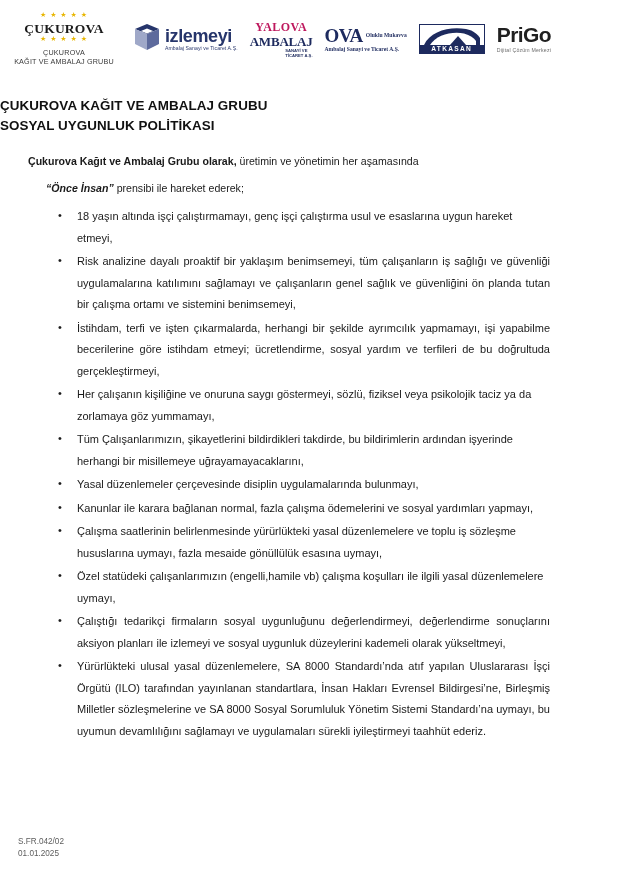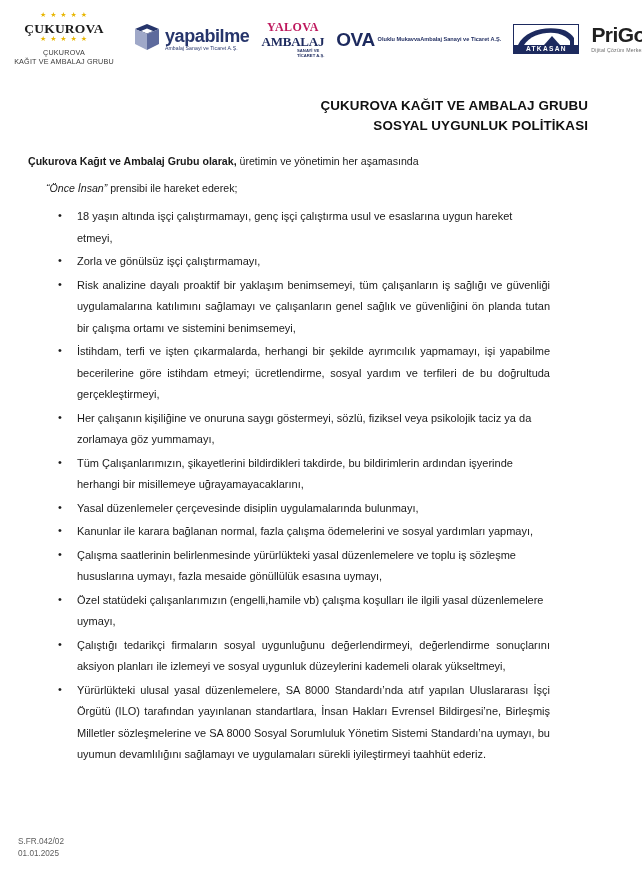--- a/index.html
+++ b/index.html
@@ -122,21 +122,21 @@
     font-size: 4.2px;
     color: #1d2a5e;
     line-height: 5px;
     margin-left: 2px;
     margin-bottom: 1px;
     font-weight: bold;
     white-space: nowrap;
   }
 
   
-  .ova { margin-right: 12px; align-items: center; }
+  .ova { flex-direction: column; margin-right: 12px; align-items: flex-start; font-family: Liberation Serif, serif; }
   .ova-row1 { display: flex; align-items: center; }
   .ova-word {
     font-size: 19px;
     font-weight: bold;
     color: #1d2a5e;
     letter-spacing: -0.5px;
     line-height: 19px;
   }
   .ova-tag {
     font-size: 5.6px;
@@ -205,21 +205,21 @@
     font-size: 5.2px;
     color: #6d6d6d;
     letter-spacing: 0.2px;
     line-height: 8px;
     margin-top: 1px;
     white-space: nowrap;
   }
 
   
   .doc-title {
-    text-align: right;
+    text-align: left;
     font-size: 13.4px;
     font-weight: bold;
     color: #111111;
     line-height: 20px;
     letter-spacing: 0.1px;
     margin-top: 18px;
   }
 
   
   .body-wrap {
@@ -236,21 +236,21 @@
     font-weight: bold;
   }
   .intro2 {
     margin-top: 10px;
     margin-left: 18px;
     font-size: 10.6px;
     line-height: 16px;
     color: #1a1a1a;
   }
   .intro2 b {
-    font-weight: normal;
+    font-weight: bold;
     font-style: italic;
   }
 
   ul.policy {
     list-style: none;
     margin: 6px 0 0 0;
     padding: 0 0 0 28px;
   }
   ul.policy > li {
     position: relative;
@@ -301,21 +301,21 @@
     <div class="logo kaplamin">
       <span class="kap-mark">
         <svg width="30" height="30" viewBox="0 0 30 30">
           <path d="M3 7 L15 2 L27 7 L15 12 Z" fill="#26356b"></path>
           <path d="M3 7 L15 12 L15 28 L3 22 Z" fill="#9fa8c8"></path>
           <path d="M27 7 L15 12 L15 28 L27 22 Z" fill="#5d6a9c"></path>
           <path d="M9 9 L15 6.5 L21 9 L15 11.5 Z" fill="#ffffff"></path>
         </svg>
       </span>
       <span class="kap-text">
-        <span class="kap-word">yapabilme</span>
+        <span class="kap-word">izlemeyi</span>
         <span class="kap-sub">Ambalaj Sanayi ve Ticaret A.Ş.</span>
       </span>
     </div>
 
     <div class="logo yalova">
       <div class="yal-word">YALOVA</div>
       <div class="yal-row2">
         <span class="yal-amb">AMBALAJ</span>
         <span class="yal-tiny">
           <div>SANAYİ VE</div>
@@ -366,21 +366,20 @@
     <p class="intro">
       <b>Çukurova Kağıt ve Ambalaj Grubu olarak,</b><span> üretimin ve yönetimin her aşamasında</span>
     </p>
 
     <p class="intro2">
       <b>“Önce İnsan”</b><span> prensibi ile hareket ederek;</span>
     </p>
 
     <ul class="policy">
       <li class="tight">18 yaşın altında işçi çalıştırmamayı, genç işçi çalıştırma usul ve esaslarına uygun hareket etmeyi,</li>
-      <li class="tight">Zorla ve gönülsüz işçi çalıştırmamayı,</li>
       <li>Risk analizine dayalı proaktif bir yaklaşım benimsemeyi, tüm çalışanların iş sağlığı ve güvenliği uygulamalarına katılımını sağlamayı ve çalışanların genel sağlık ve güvenliğini ön planda tutan bir çalışma ortamı ve sistemini benimsemeyi,</li>
       <li>İstihdam, terfi ve işten çıkarmalarda, herhangi bir şekilde ayrımcılık yapmamayı, işi yapabilme becerilerine göre istihdam etmeyi; ücretlendirme, sosyal yardım ve terfileri de bu doğrultuda gerçekleştirmeyi,</li>
       <li class="tight">Her çalışanın kişiliğine ve onuruna saygı göstermeyi, sözlü, fiziksel veya psikolojik taciz ya da zorlamaya göz yummamayı,</li>
       <li class="tight">Tüm Çalışanlarımızın, şikayetlerini bildirdikleri takdirde, bu bildirimlerin ardından işyerinde herhangi bir misillemeye uğrayamayacaklarını,</li>
       <li class="tight">Yasal düzenlemeler çerçevesinde disiplin uygulamalarında bulunmayı,</li>
       <li class="tight">Kanunlar ile karara bağlanan normal, fazla çalışma ödemelerini ve sosyal yardımları yapmayı,</li>
       <li class="tight">Çalışma saatlerinin belirlenmesinde yürürlükteki yasal düzenlemelere ve toplu iş sözleşme hususlarına uymayı, fazla mesaide gönüllülük esasına uymayı,</li>
       <li class="tight">Özel statüdeki çalışanlarımızın (engelli,hamile vb)  çalışma koşulları ile ilgili yasal düzenlemelere uymayı,</li>
       <li>Çalıştığı tedarikçi firmaların sosyal uygunluğunu değerlendirmeyi, değerlendirme sonuçlarını aksiyon planları ile izlemeyi ve sosyal uygunluk düzeylerini kademeli olarak yükseltmeyi,</li>
       <li>Yürürlükteki ulusal yasal düzenlemelere, SA 8000 Standardı’nda atıf yapılan Uluslararası İşçi Örgütü (ILO) tarafından yayınlanan standartlara, İnsan Hakları Evrensel Bildirgesi’ne, Birleşmiş Milletler sözleşmelerine ve SA 8000 Sosyal Sorumluluk Yönetim Sistemi Standardı’na uymayı, bu uyumun devamlılığını sağlamayı ve uygulamaları sürekli iyileştirmeyi taahhüt ederiz.</li>

